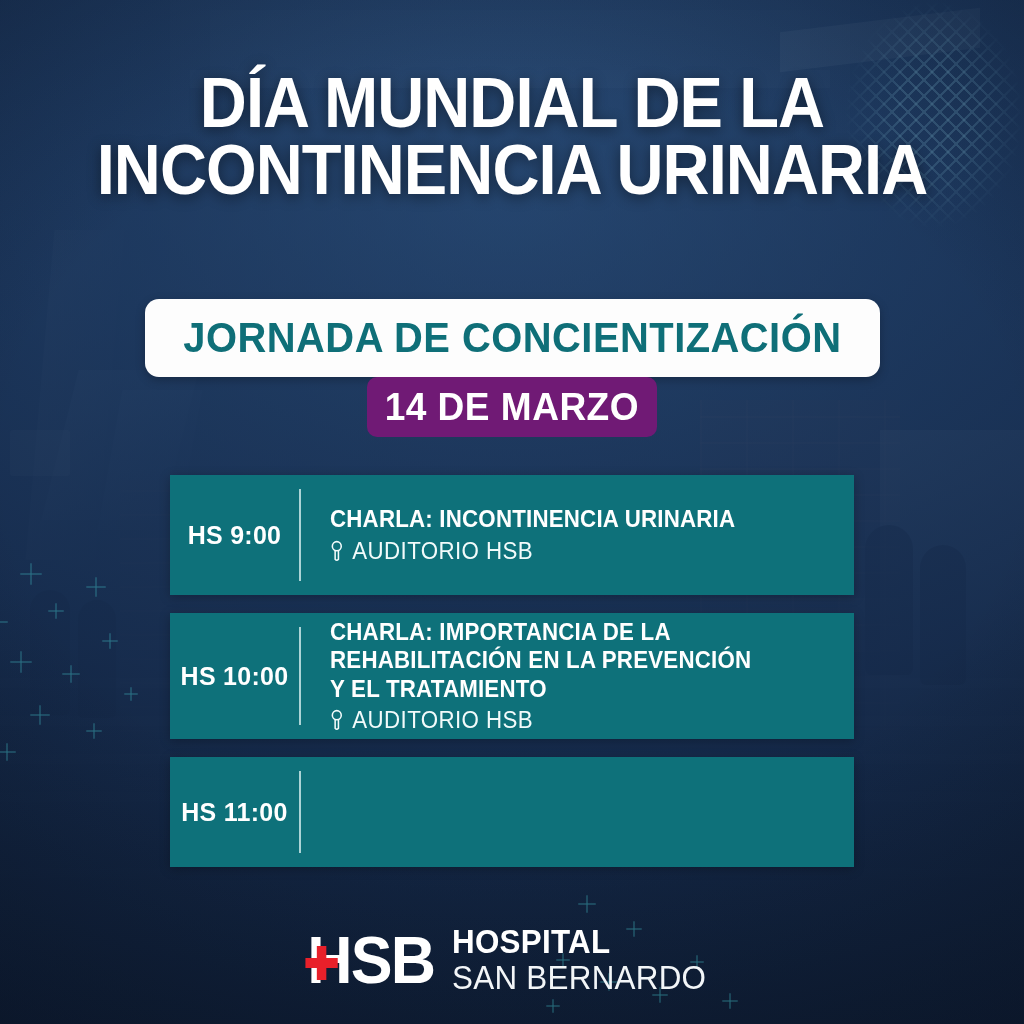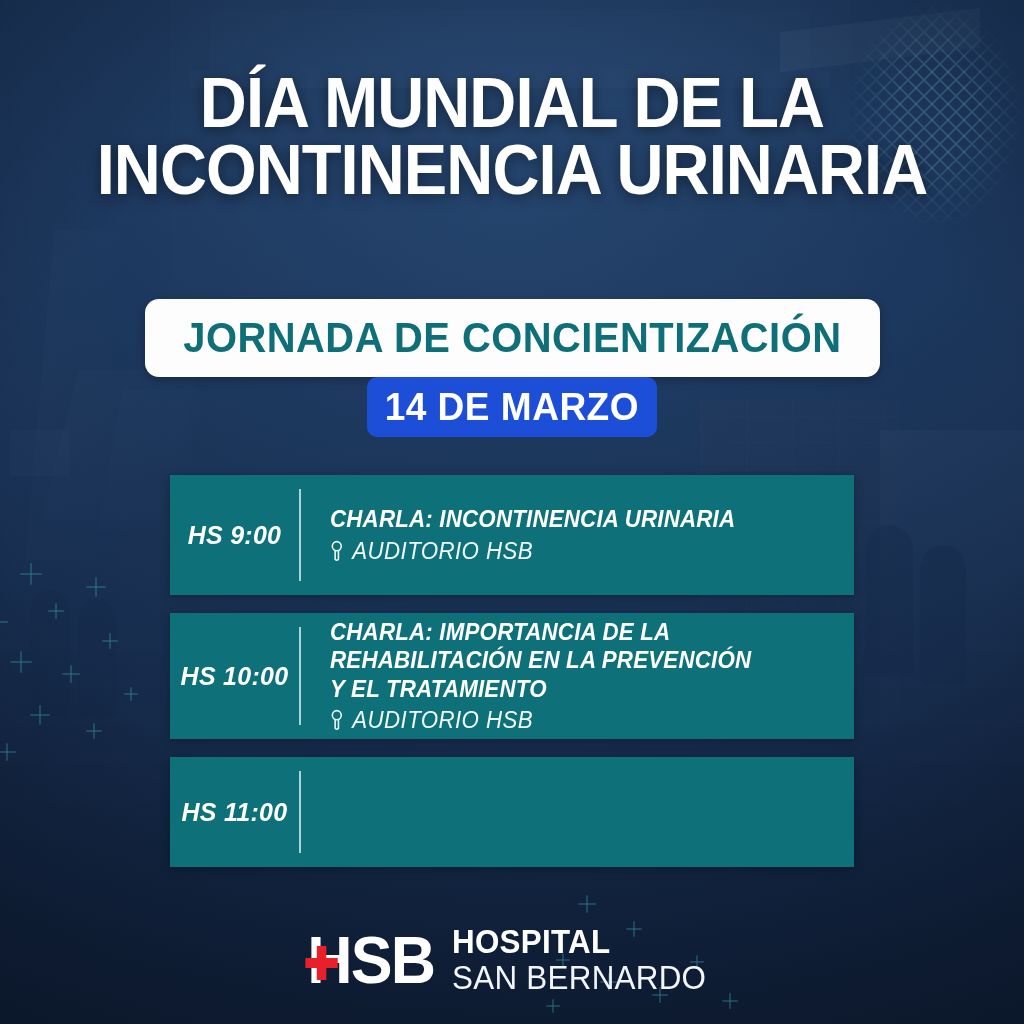--- a/index.html
+++ b/index.html
@@ -185,36 +185,36 @@
     font-size: 42px;
     letter-spacing: .5px;
     transform: scaleX(.95);
     white-space: nowrap;
   }
 
   .date-badge {
     position: absolute;
     left: 367px; top: 377px;
     width: 290px; height: 60px;
-    background: #1d4ed8;
+    background: #701a75;
     border-radius: 10px;
     display: flex;
     align-items: center;
     justify-content: center;
   }
   .date-text {
     color: #ffffff;
     font-weight: 700;
     font-size: 39px;
     letter-spacing: .5px;
     transform: scaleX(.95);
     white-space: nowrap;
   }
 
-  .schedule { position: absolute; left: 170px; top: 475px; width: 684px; font-style: italic; }
+  .schedule { position: absolute; left: 170px; top: 475px; width: 684px; }
 
   .row {
     position: relative;
     background: #0e717a;
     display: flex;
     align-items: center;
     margin-bottom: 18px;
     box-shadow: 0 2px 10px rgba(0,0,0,.25);
   }
   .row-time {

